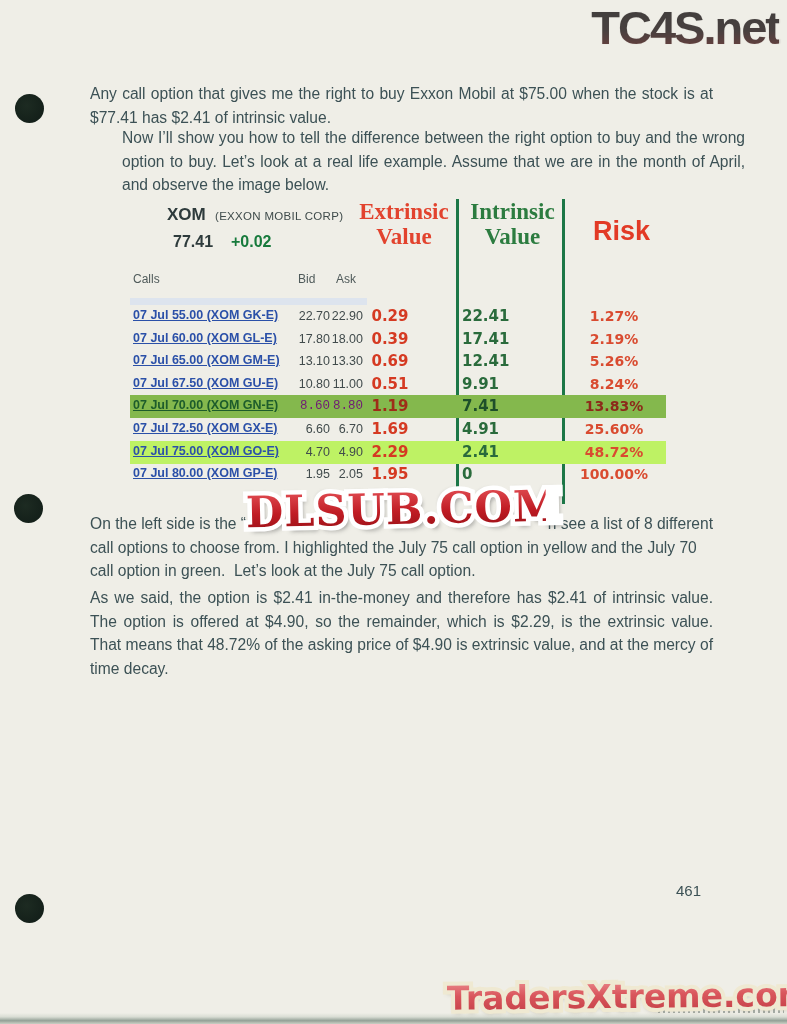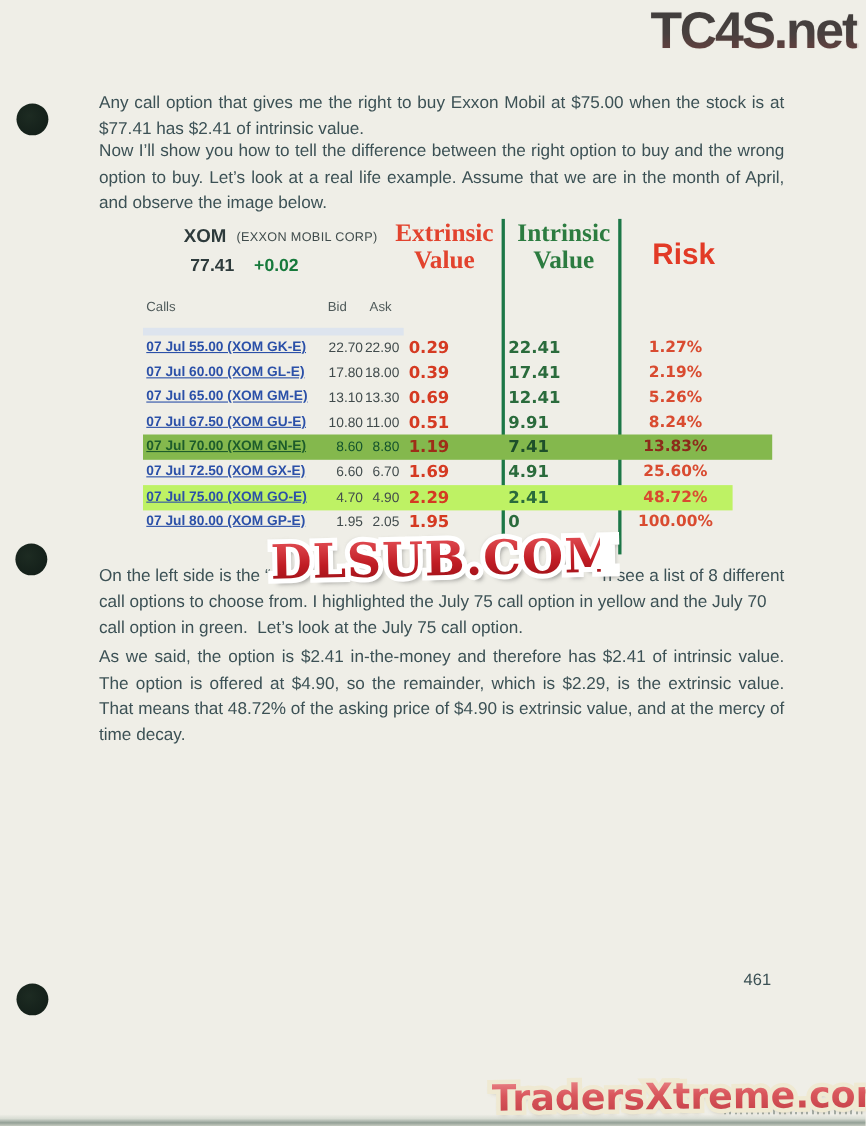--- a/index.html
+++ b/index.html
@@ -78,37 +78,37 @@
   .bid,.ask{width:60px;text-align:right;font-size:12.5px;color:#414b4c;top:4px;}
   .bid{left:140px;}
   .ask{left:173px;}
   .ext{left:236px;width:48px;text-align:center;font-size:15px;font-weight:bold;color:#d53a22;
        font-family:"DejaVu Sans",sans-serif;top:2px;}
   .int{left:332px;width:100px;text-align:left;font-size:15px;font-weight:bold;color:#2a6b3c;
        font-family:"DejaVu Sans",sans-serif;top:2px;}
   .risk{left:436px;width:96px;text-align:center;font-size:14px;font-weight:bold;color:#d94b30;
        font-family:"DejaVu Sans",sans-serif;top:3px;}
   .hl-green .call{color:#1d5c2b;}
-  .hl-green .bid,.hl-green .ask{color:#14532d;}
+  .hl-green .bid,.hl-green .ask{color:#701a75;font-family:Liberation Mono, monospace;}
   .hl-green .ext{color:#9e2d18;}
   .hl-green .int{color:#1d4f2a;}
   .hl-green .risk{color:#8c2a1a;}
 </style>
 </head>
 <body>
 
 <div class="punch" style="left:15px;top:94px;"></div>
 <div class="punch" style="left:14px;top:494px;"></div>
 <div class="punch" style="left:15px;top:894px;"></div>
 
 <div class="tc4s">TC4S.net</div>
 
 <div class="para" style="top:72px;margin-top:10px;">Any call option that gives me the right to buy Exxon Mobil at $75.00 when the stock is at $77.41 has $2.41 of intrinsic value.</div>
 
-<div class="para" style="top:126px;">Now I’ll show you how to tell the difference between the right option to buy and the wrong option to buy.  Let’s look at a real life example.  Assume that we are in the month of April, and observe the image below.</div>
+<div class="para" style="top:126px;margin-left:32px;">Now I’ll show you how to tell the difference between the right option to buy and the wrong option to buy.  Let’s look at a real life example.  Assume that we are in the month of April, and observe the image below.</div>
 
 <div>
   <span class="q-sym">XOM</span>
   <span class="q-co">(EXXON MOBIL CORP)</span>
   <span class="q-last">77.41</span>
   <span class="q-chg">+0.02</span>
 
   <div class="hdr hdr-ext">
     <div>Extrinsic</div>
     <div>Value</div>
@@ -152,21 +152,21 @@
     <span class="cell risk">5.26%</span>
   </div>
   <div class="trow" style="top:373px;">
     <span class="cell call">07 Jul 67.50 (XOM GU-E)</span>
     <span class="cell bid">10.80</span>
     <span class="cell ask">11.00</span>
     <span class="cell ext">0.51</span>
     <span class="cell int">9.91</span>
     <span class="cell risk">8.24%</span>
   </div>
-  <div class="trow hl-green" style="top:395px;padding-left:36px;">
+  <div class="trow hl-green" style="top:395px;">
     <span class="cell call">07 Jul 70.00 (XOM GN-E)</span>
     <span class="cell bid">8.60</span>
     <span class="cell ask">8.80</span>
     <span class="cell ext">1.19</span>
     <span class="cell int">7.41</span>
     <span class="cell risk">13.83%</span>
   </div>
   <div class="trow" style="top:418px;">
     <span class="cell call">07 Jul 72.50 (XOM GX-E)</span>
     <span class="cell bid">6.60</span>

